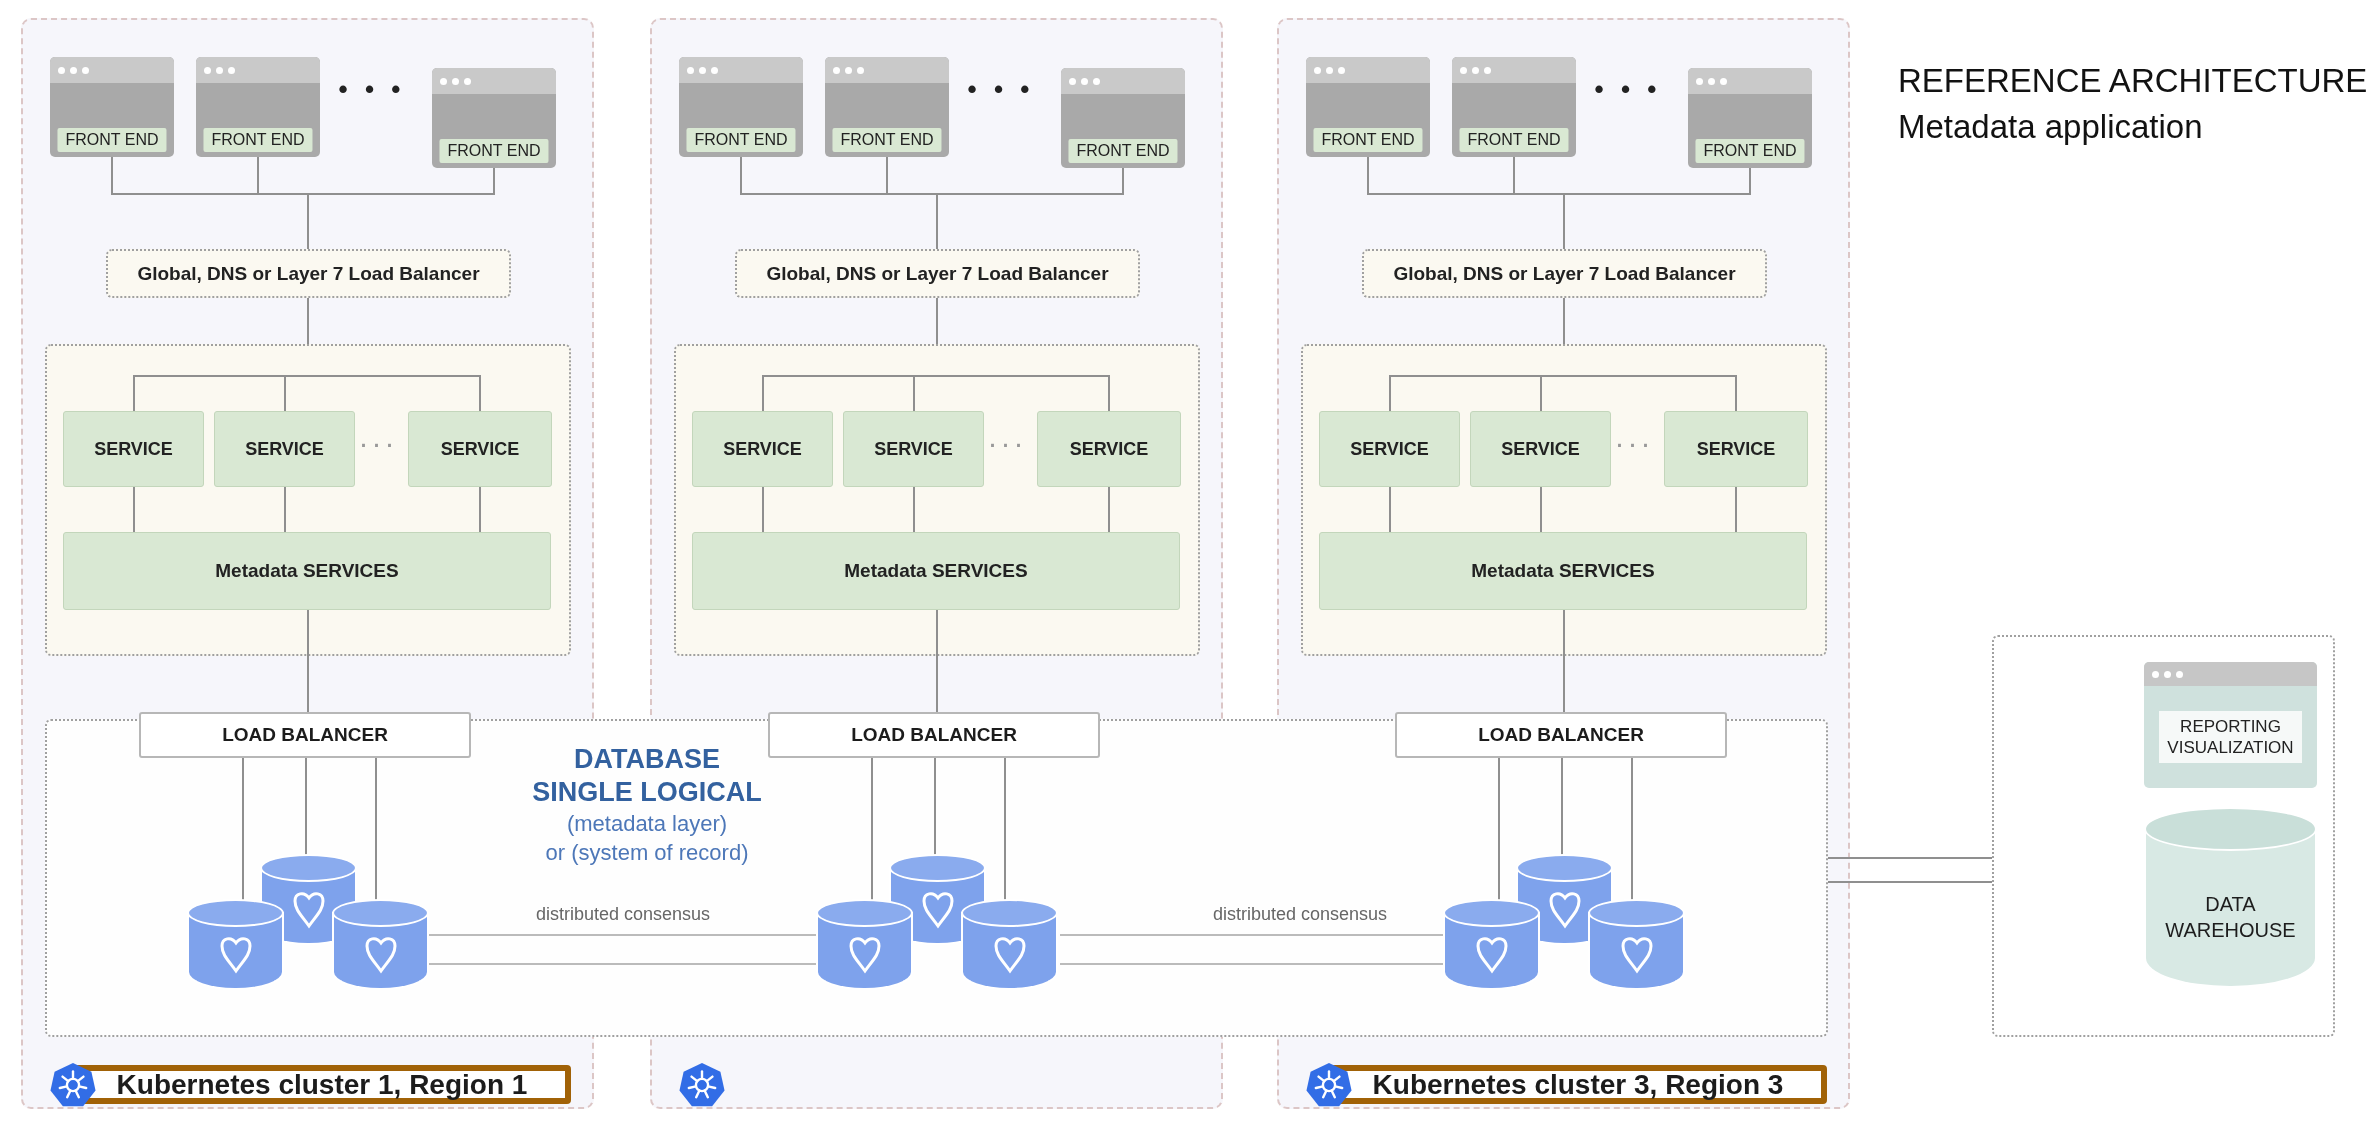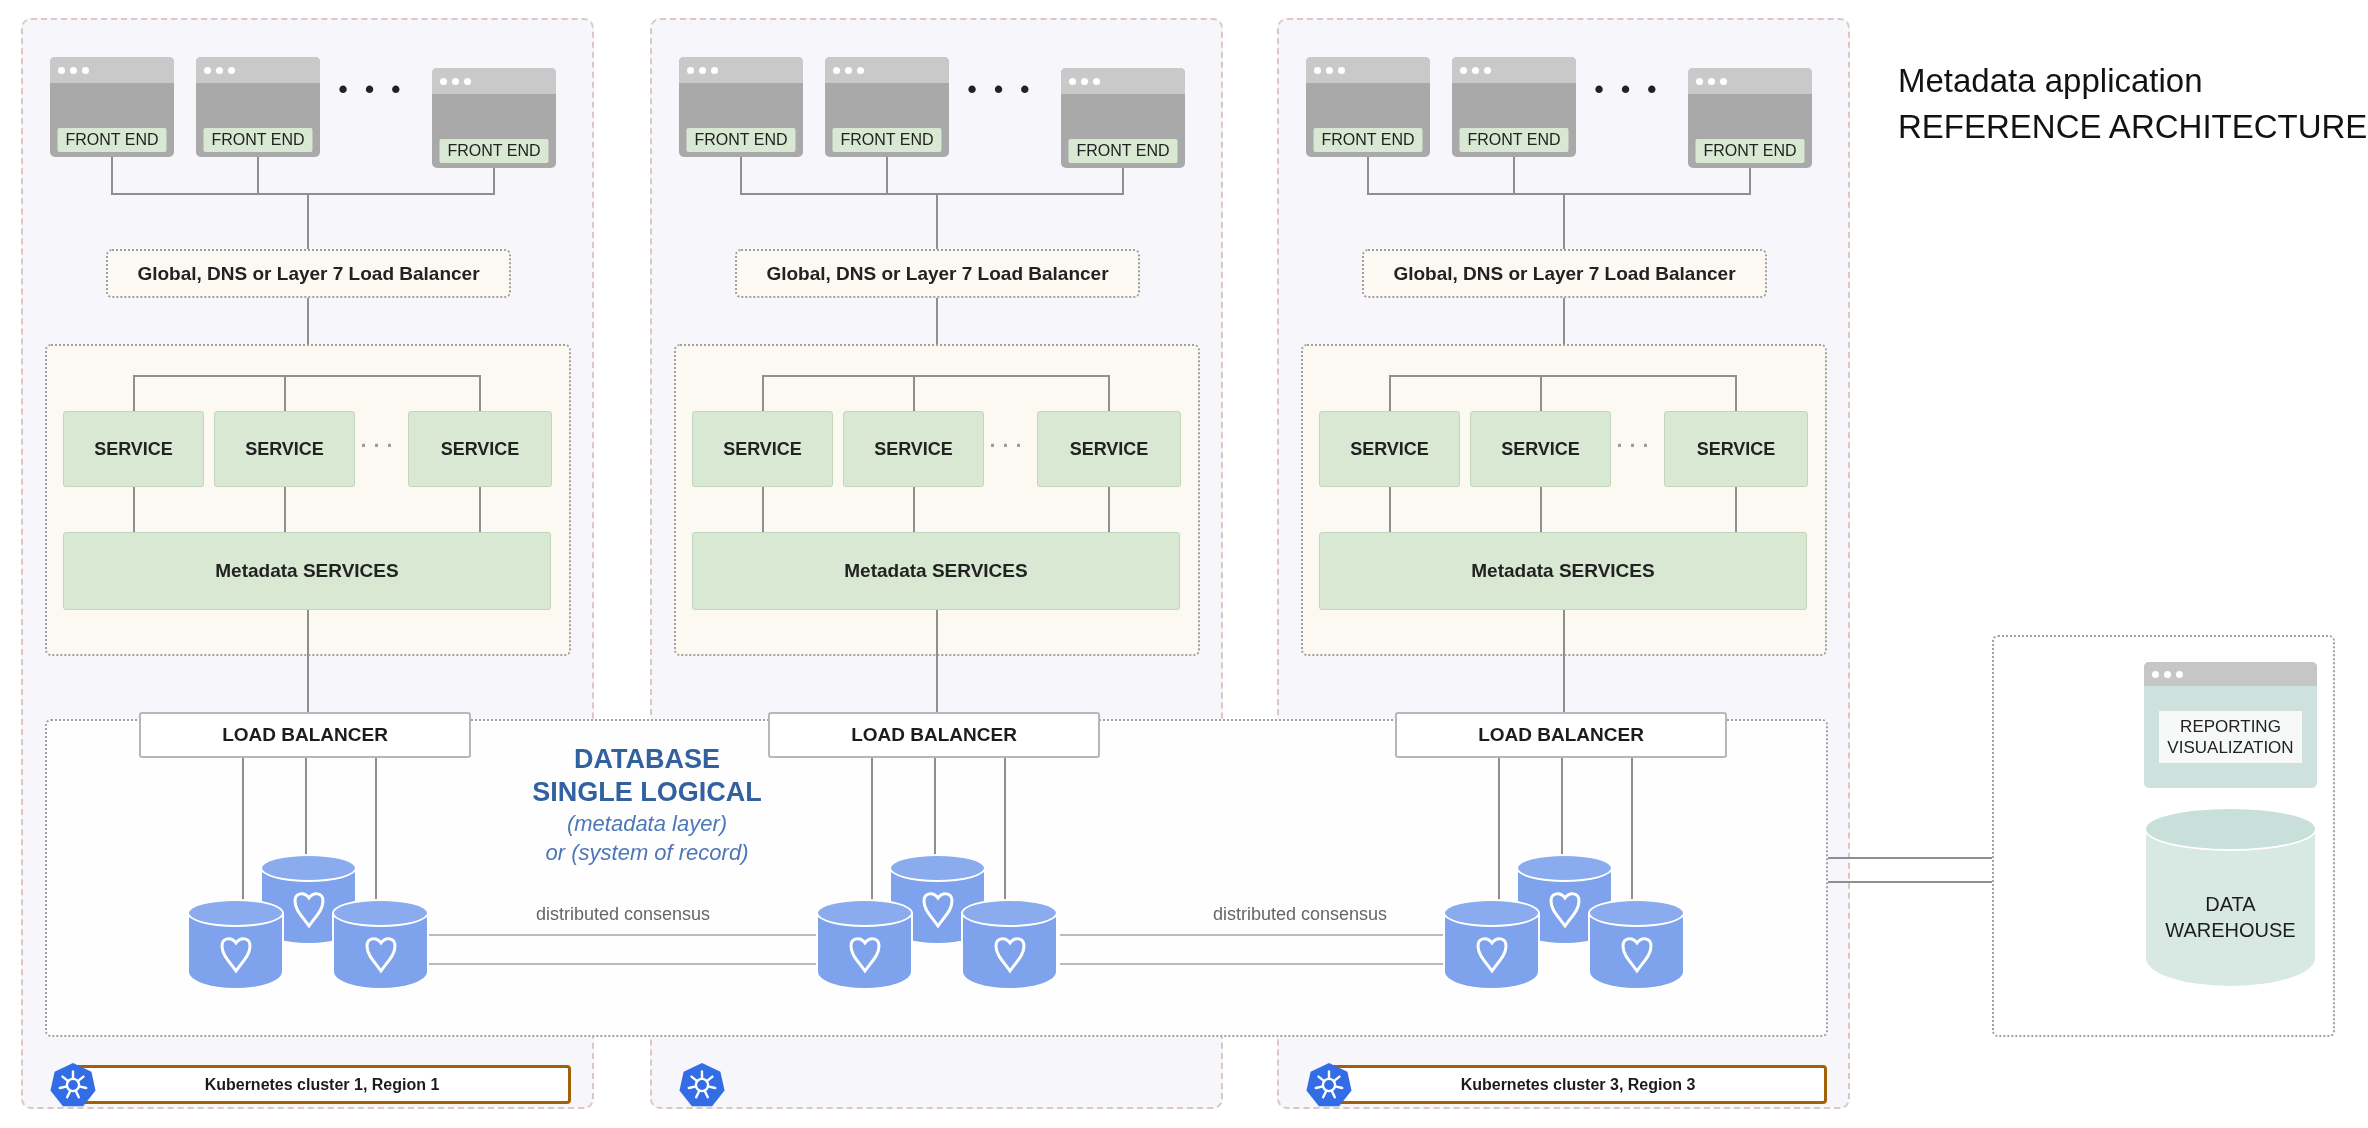--- a/index.html
+++ b/index.html
@@ -32,32 +32,32 @@
   .meta{left:42px;top:514px;width:488px;height:78px;font-size:19px;}
   .lbbox{left:118px;top:694px;width:332px;height:46px;background:#fff;border:2px solid #b7b7b7;border-radius:3px;font-size:19px;}
 
   
   .cyl{width:97px;height:91px;}
   .cyl-body{position:absolute;left:0;top:13px;width:97px;height:78px;background:#7ea2ec;border:2px solid #fff;border-top:none;
             border-radius:0 0 48px 48px / 0 0 18px 18px;box-sizing:border-box;}
   .cyl-top{position:absolute;left:0;top:0;width:97px;height:28px;background:#8aabee;border:2px solid #fff;border-radius:50%;box-sizing:border-box;}
   .roach{position:absolute;left:50%;top:32px;transform:translateX(-50%);width:40px;height:46px;}
 
-  .kbar{left:52px;top:1047px;width:498px;height:39px;background:#fff;border:3px solid #a16207;border-radius:4px;font-size:16px;color:#1c1c1c;}
+  .kbar{left:52px;top:1047px;width:498px;height:39px;background:#fff;border:6px solid #a16207;border-radius:4px;font-size:28px;color:#1c1c1c;}
   .k8s{left:29px;top:1044px;width:46px;height:46px;background:#326de6;display:flex;align-items:center;justify-content:center;
        clip-path:polygon(50% 2%, 90% 21%, 99% 62%, 72% 96%, 28% 96%, 1% 62%, 10% 21%);}
   .k8s svg{width:34px;height:34px;}
 
   
   .bigdb{position:absolute;left:45px;top:719px;width:1783px;height:318px;background:#fefefe;
          border:2px dotted #a0a0a0;border-radius:6px;z-index:2;box-sizing:border-box;}
   .bigdb>*{position:absolute;}
   .sld{left:430px;top:22px;width:340px;text-align:center;}
   .sld-b{font-weight:bold;font-size:27px;line-height:33px;color:#33619f;}
-  .sld-s{font-size:22px;line-height:29px;color:#4d77b8;font-style:italic;}
+  .sld-s{font-size:22px;line-height:29px;color:#4d77b8;}
   .consensus{top:183px;width:220px;text-align:center;font-size:18px;color:#666;}
   .cline{height:2px;background:#bbb;}
 
   
   .arrow{position:absolute;height:2px;background:#8f8f8f;z-index:2;}
   .ah{position:absolute;right:-10px;top:-5px;width:0;height:0;
       border-left:10px solid #8f8f8f;border-top:6px solid transparent;border-bottom:6px solid transparent;}
 
   
   .rpanel{position:absolute;left:1992px;top:635px;width:343px;height:402px;background:#fff;
@@ -440,17 +440,17 @@
       <div class="wh-body"></div>
       <div class="wh-top"></div>
       <div class="wh-label">
         <div>DATA</div>
         <div>WAREHOUSE</div>
       </div>
     </div>
   </div>
 
   <div class="title">
+    <div>REFERENCE ARCHITECTURE</div>
     <div>Metadata application</div>
-    <div>REFERENCE ARCHITECTURE</div>
   </div>
 
 </div>
 
 </body></html>

